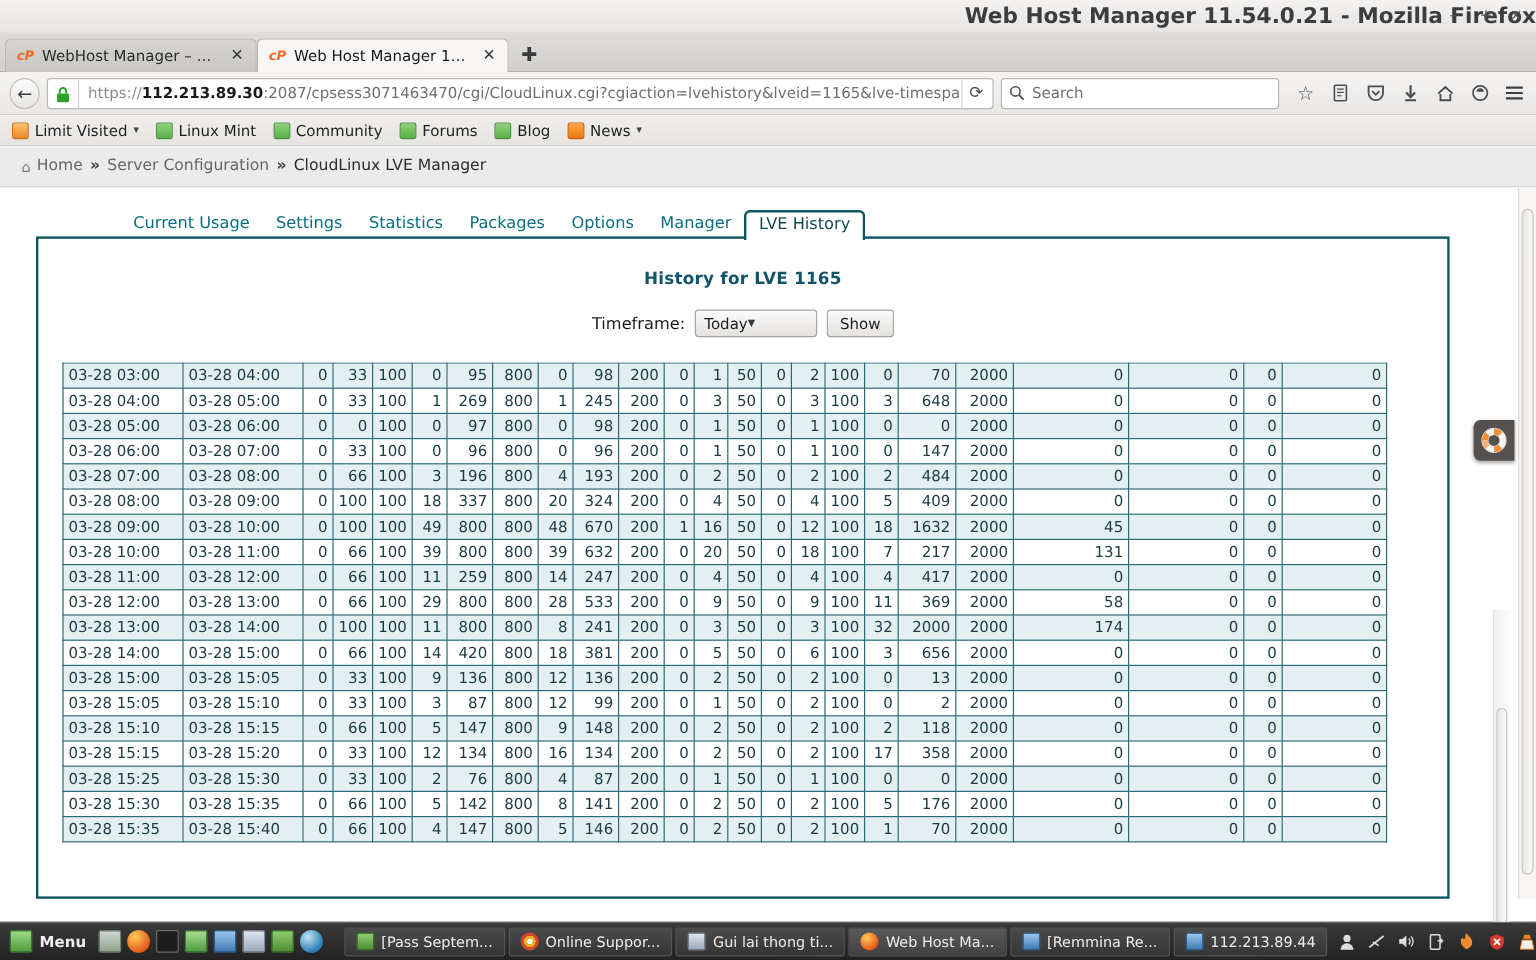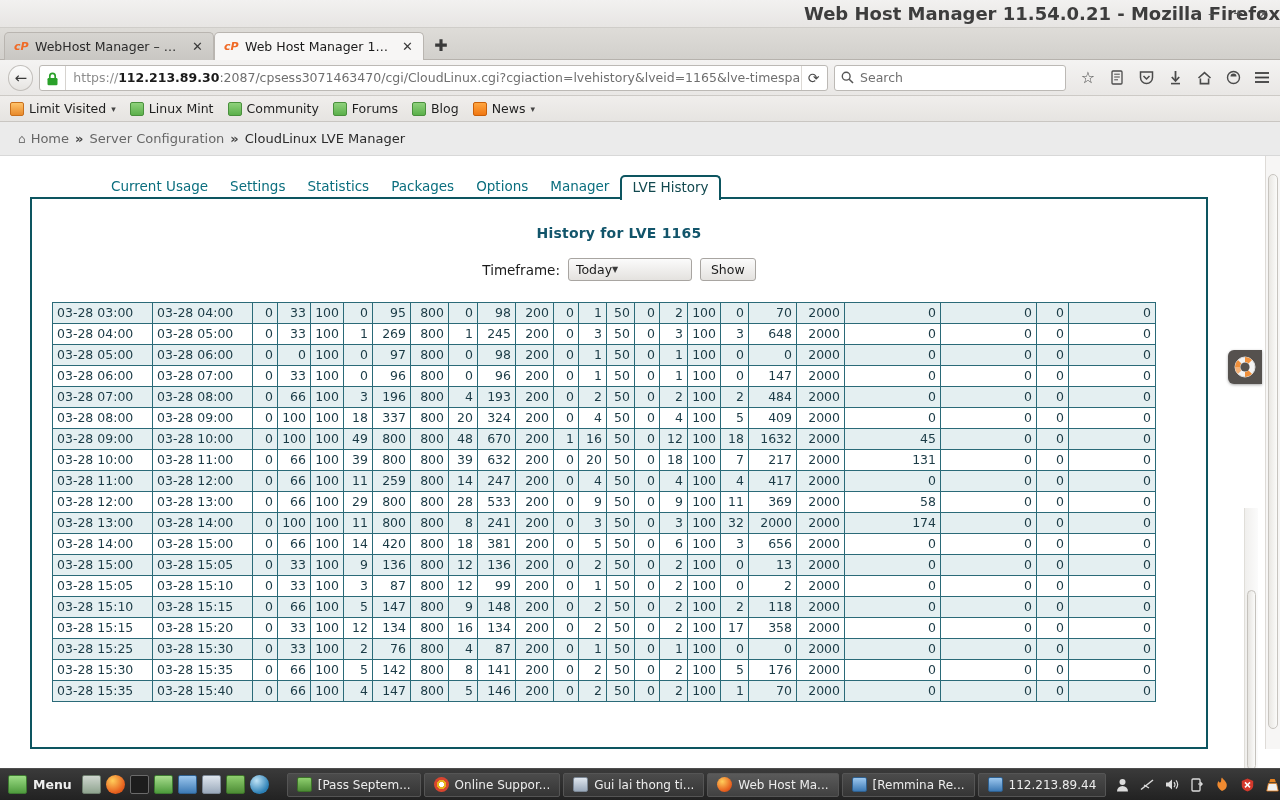--- a/index.html
+++ b/index.html
@@ -181,21 +181,21 @@
     text-align: center; font-size: 14px; font-weight: bold;
     color: #12556b; letter-spacing: .2px;
   }
   .ctrls {
     margin-top: 17px; display: flex; align-items: center;
     justify-content: center; gap: 8px;
     font-size: 13px; color: #222;
   }
   .ctrls label { font-size: 13.5px; color: #1b1b1b; }
   .sel {
-    width: 124px; height: 23px; border: 1px solid #a8a5a1;
+    width: 102px; height: 23px; border: 1px solid #a8a5a1;
     border-radius: 3px;
     background: linear-gradient(to bottom,#fbfbfb,#e4e2df);
     display:flex; align-items:center; justify-content:flex-start;
     padding: 0 5px 0 7px; font-size: 12.5px; color:#1b1b1b;
   }
   .sel .ar { font-size: 8px; color: #3a3a3a; }
   .btn {
     height: 23px; border: 1px solid #a8a5a1; border-radius: 3px;
     background: linear-gradient(to bottom,#fbfbfb,#e4e2df);
     font-size: 12.5px; color: #1b1b1b; padding: 0 10px;

